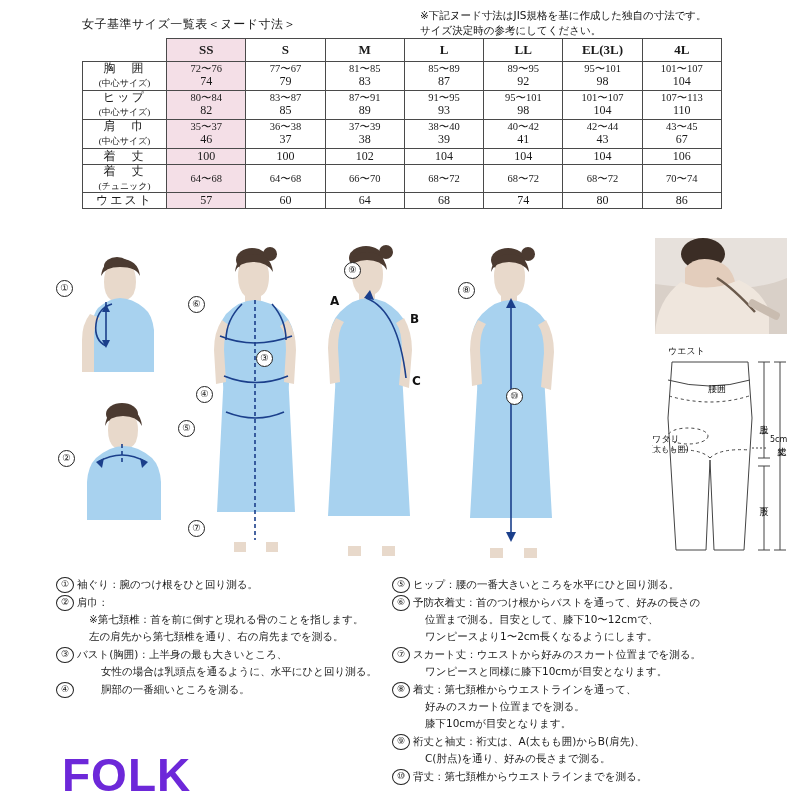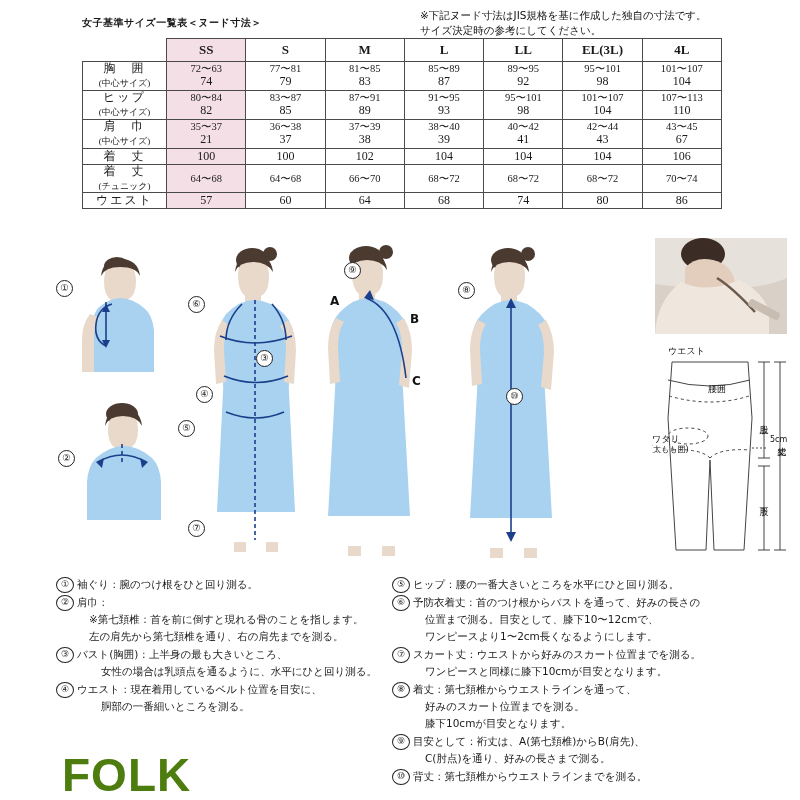--- a/index.html
+++ b/index.html
@@ -9,21 +9,21 @@
     font-family:"DejaVu Sans","Liberation Sans",sans-serif;
     color:#1a1a1a;
     position:relative;
     overflow:hidden;
   }
   .page{position:relative;width:800px;height:800px;}
 
   
   .title{
     position:absolute;left:82px;top:16px;
-    font-size:10px;font-weight:bold;letter-spacing:.5px;
+    font-size:12px;font-weight:normal;letter-spacing:.5px;
   }
   .note{
     position:absolute;left:420px;top:8px;
     font-size:10.5px;line-height:1.45;color:#111;
   }
 
   
   .table-wrap{position:absolute;left:82px;top:38px;width:640px;}
   table.sizes{border-collapse:collapse;width:640px;table-layout:fixed;}
   table.sizes col.rowhead{width:84px;}
@@ -91,21 +91,21 @@
     border:1px solid #222;font-size:9px;line-height:13px;text-align:center;margin-top:1px;
   }
   .lg-text{flex:1;padding-left:3px;}
   .lg-text .ind{display:block;padding-left:12px;}
   .lg-text .ind2{display:block;padding-left:24px;}
 
   
   .logo{
     position:absolute;left:62px;top:752px;
     font-size:46px;font-weight:bold;letter-spacing:1px;
-    color:#4d7c0f;font-family:"Liberation Sans",sans-serif;
+    color:#6d28d9;font-family:"Liberation Sans",sans-serif;
     line-height:1;
   }
 </style>
 </head>
 <body>
 
 <div class="page">
 
   <div class="title">女子基準サイズ一覧表＜ヌード寸法＞</div>
   <div class="note">
@@ -135,27 +135,27 @@
           <th class="colhead">LL</th>
           <th class="colhead">EL(3L)</th>
           <th class="colhead">4L</th>
         </tr>
       </thead>
       <tbody id="table-body">
           <tr>
             <td class="rowhead"><span class="big">胸　囲</span><br><span class="sub">(中心サイズ)</span></td>
             <td class="tint" style="height: 28px;">
               <div class="cellstack">
-                <span class="rng">72〜63</span>
+                <span class="rng">72〜76</span>
                 <span class="val">74</span>
               </div>
             </td>
             <td style="height: 28px;">
               <div class="cellstack">
-                <span class="rng">77〜81</span>
+                <span class="rng">77〜67</span>
                 <span class="val">79</span>
               </div>
             </td>
             <td style="height: 28px;">
               <div class="cellstack">
                 <span class="rng">81〜85</span>
                 <span class="val">83</span>
               </div>
             </td>
             <td style="height: 28px;">
@@ -226,21 +226,21 @@
                 <span class="rng">107〜113</span>
                 <span class="val">110</span>
               </div>
             </td>
           </tr>
           <tr>
             <td class="rowhead"><span class="big">肩　巾</span><br><span class="sub">(中心サイズ)</span></td>
             <td class="tint" style="height: 28px;">
               <div class="cellstack">
                 <span class="rng">35〜37</span>
-                <span class="val">21</span>
+                <span class="val">46</span>
               </div>
             </td>
             <td style="height: 28px;">
               <div class="cellstack">
                 <span class="rng">36〜38</span>
                 <span class="val">37</span>
               </div>
             </td>
             <td style="height: 28px;">
               <div class="cellstack">
@@ -521,21 +521,21 @@
       <div class="lg-item">
         <span class="lg-mark">②</span>
         <span class="lg-text"><span>肩巾：</span><span class="ind">※第七頚椎：首を前に倒すと現れる骨のことを指します。</span><span class="ind">左の肩先から第七頚椎を通り、右の肩先までを測る。</span></span>
       </div>
       <div class="lg-item">
         <span class="lg-mark">③</span>
         <span class="lg-text"><span>バスト(胸囲)：上半身の最も大きいところ、</span><span class="ind2">女性の場合は乳頭点を通るように、水平にひと回り測る。</span></span>
       </div>
       <div class="lg-item">
         <span class="lg-mark">④</span>
-        <span class="lg-text"><span>ウエスト：現在着用しているベルト位置を目安に、</span><span class="ind2">胴部の一番細いところを測る。</span></span>
+        <span class="lg-text"><span class="ind2">胴部の一番細いところを測る。</span></span>
       </div>
     </div>
   <div class="legend-right" id="legend-right">
       <div class="lg-item">
         <span class="lg-mark">⑤</span>
         <span class="lg-text"><span>ヒップ：腰の一番大きいところを水平にひと回り測る。</span></span>
       </div>
       <div class="lg-item">
         <span class="lg-mark">⑥</span>
         <span class="lg-text"><span>予防衣着丈：首のつけ根からバストを通って、好みの長さの</span><span class="ind">位置まで測る。目安として、膝下10〜12cmで、</span><span class="ind">ワンピースより1〜2cm長くなるようにします。</span></span>
@@ -543,21 +543,21 @@
       <div class="lg-item">
         <span class="lg-mark">⑦</span>
         <span class="lg-text"><span>スカート丈：ウエストから好みのスカート位置までを測る。</span><span class="ind">ワンピースと同様に膝下10cmが目安となります。</span></span>
       </div>
       <div class="lg-item">
         <span class="lg-mark">⑧</span>
         <span class="lg-text"><span>着丈：第七頚椎からウエストラインを通って、</span><span class="ind">好みのスカート位置までを測る。</span><span class="ind">膝下10cmが目安となります。</span></span>
       </div>
       <div class="lg-item">
         <span class="lg-mark">⑨</span>
-        <span class="lg-text"><span>目安として：裄丈は、A(第七頚椎)からB(肩先)、</span><span class="ind">C(肘点)を通り、好みの長さまで測る。</span></span>
+        <span class="lg-text"><span>裄丈と袖丈：裄丈は、A(太もも囲)からB(肩先)、</span><span class="ind">C(肘点)を通り、好みの長さまで測る。</span></span>
       </div>
       <div class="lg-item">
         <span class="lg-mark">⑩</span>
         <span class="lg-text"><span>背丈：第七頚椎からウエストラインまでを測る。</span></span>
       </div>
     </div>
 
   <div class="logo">FOLK</div>
 </div>
 

